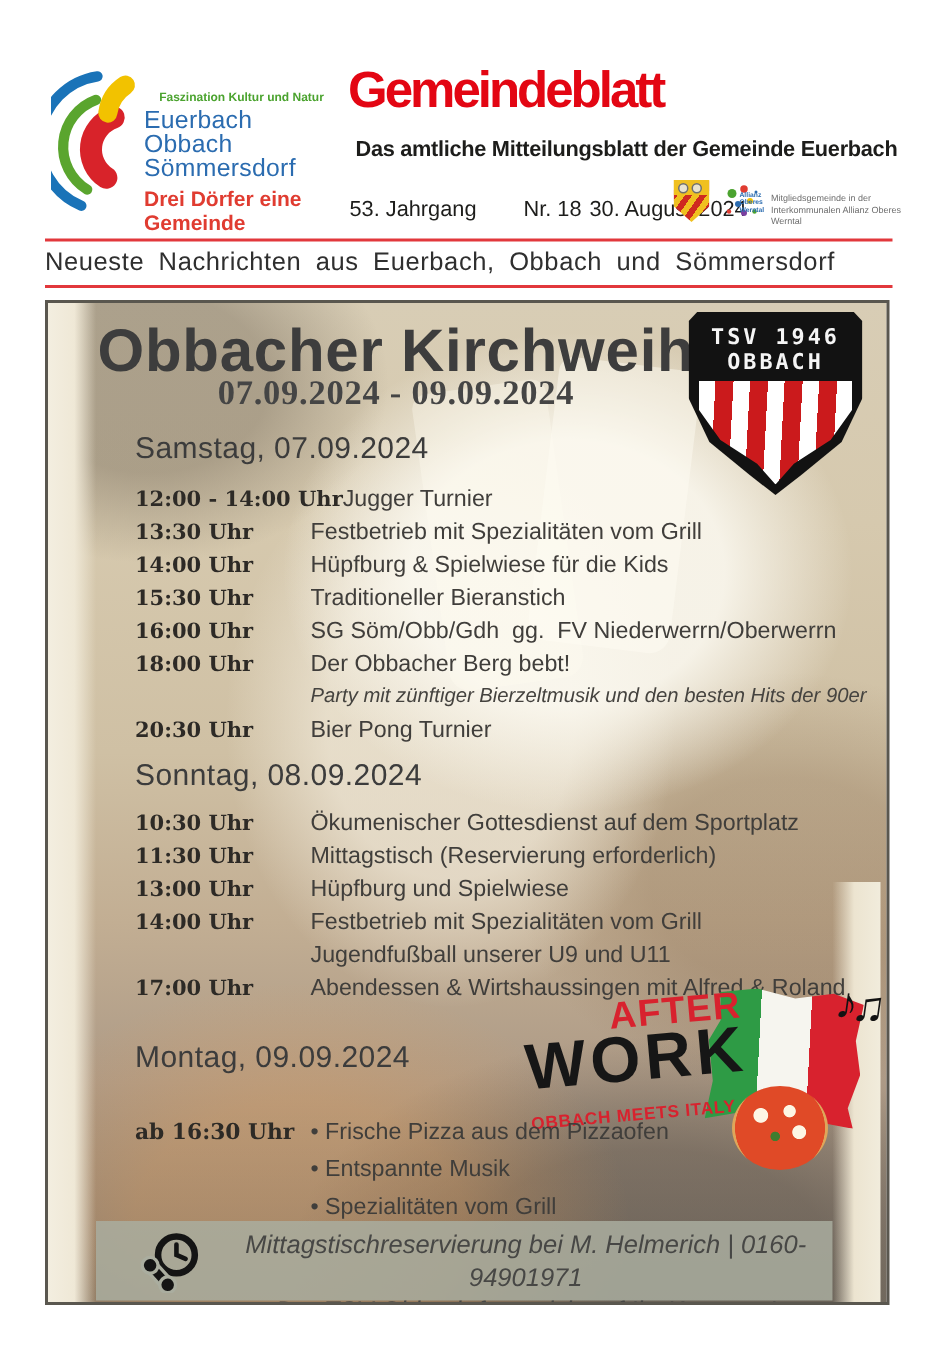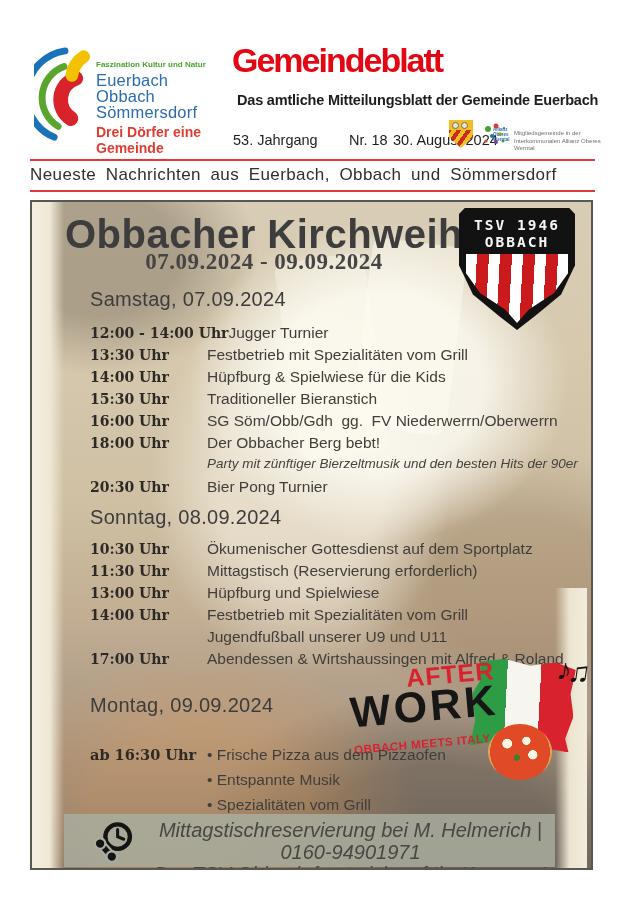--- a/index.html
+++ b/index.html
@@ -3,21 +3,21 @@
 <meta charset="utf-8">
 <style>
   * { margin:0; padding:0; box-sizing:border-box; }
   html,body { width:625px; height:897px; background:#ffffff; font-family:"Liberation Sans", sans-serif; }
   #page { position:relative; width:625px; height:897px; background:#fff; overflow:hidden; }
 
   
   .village-logo { position:absolute; left:34px; top:42px; width:190px; height:110px; }
   .logo-arcs { position:absolute; left:0; top:2px; width:62px; height:102px; }
   .logo-text { position:absolute; left:62px; top:18px; width:130px; }
-  .logo-tagline-top { color:#4ba32f; font-size:8px; font-weight:bold; margin-bottom:3px; }
+  .logo-tagline-top { color:#4ba32f; font-size:8px; font-weight:bold; margin-bottom:3px;text-align:center; }
   .logo-village { color:#2b6cb0; font-size:16.5px; font-weight:500; line-height:16px; letter-spacing:0.2px; }
   .logo-tagline-bottom { color:#e03c31; font-size:14px; font-weight:bold; margin-top:4px; }
 
   .masthead-title { position:absolute; left:232px; top:34px; width:363px; color:#e30613; font-weight:bold;
       font-size:34px; letter-spacing:-2px; line-height:52px; white-space:nowrap; }
   .masthead-subtitle { position:absolute; left:229px; top:92px; width:362px; color:#1d1d1b; font-weight:bold;
       font-size:14.5px; letter-spacing:-0.2px; white-space:nowrap;margin-left:8px; }
   .masthead-meta { position:absolute; left:233px; top:132px; color:#1d1d1b; font-size:14.5px; }
   .meta-volume { position:absolute; left:0; white-space:nowrap; }
   .meta-issue { position:absolute; left:116px; white-space:nowrap; }
@@ -99,21 +99,21 @@
         radial-gradient(circle at 30% 35%, #fdf6e4 0 8%, rgba(0,0,0,0) 9%),
         radial-gradient(circle at 60% 30%, #fdf6e4 0 7%, rgba(0,0,0,0) 8%),
         radial-gradient(circle at 45% 60%, #3f7d2f 0 6%, rgba(0,0,0,0) 7%),
         radial-gradient(circle at 70% 55%, #fdf6e4 0 8%, rgba(0,0,0,0) 9%),
         radial-gradient(circle at 50% 50%, #e04a27 0 70%, #dfa65a 71% 100%); }
 
   
   .poster-footer { position:absolute; left:32px; right:36px; top:612px; height:53px; background:rgba(169,173,159,0.85); }
   .phone-icon { position:absolute; left:30px; top:6px; width:42px; height:42px; }
   .footer-lines { position:absolute; left:90px; right:8px; top:5px; text-align:center;
-      font-style:italic; font-size:20px; color:#474745; line-height:22px; }
+      font-style:italic; font-size:17px; color:#474745; line-height:22px; }
 </style>
 </head>
 <body>
 
 <div id="page">
 
   <div class="village-logo">
     <svg class="logo-arcs" viewBox="0 0 62 104">
       <path d="M31,7 A46,46 0 0 0 20,95" fill="none" stroke="#1a73b8" stroke-width="7" stroke-linecap="round"></path>
       <path d="M30,23 A34,34 0 0 0 24,84" fill="none" stroke="#5aa52e" stroke-width="7" stroke-linecap="round"></path>

